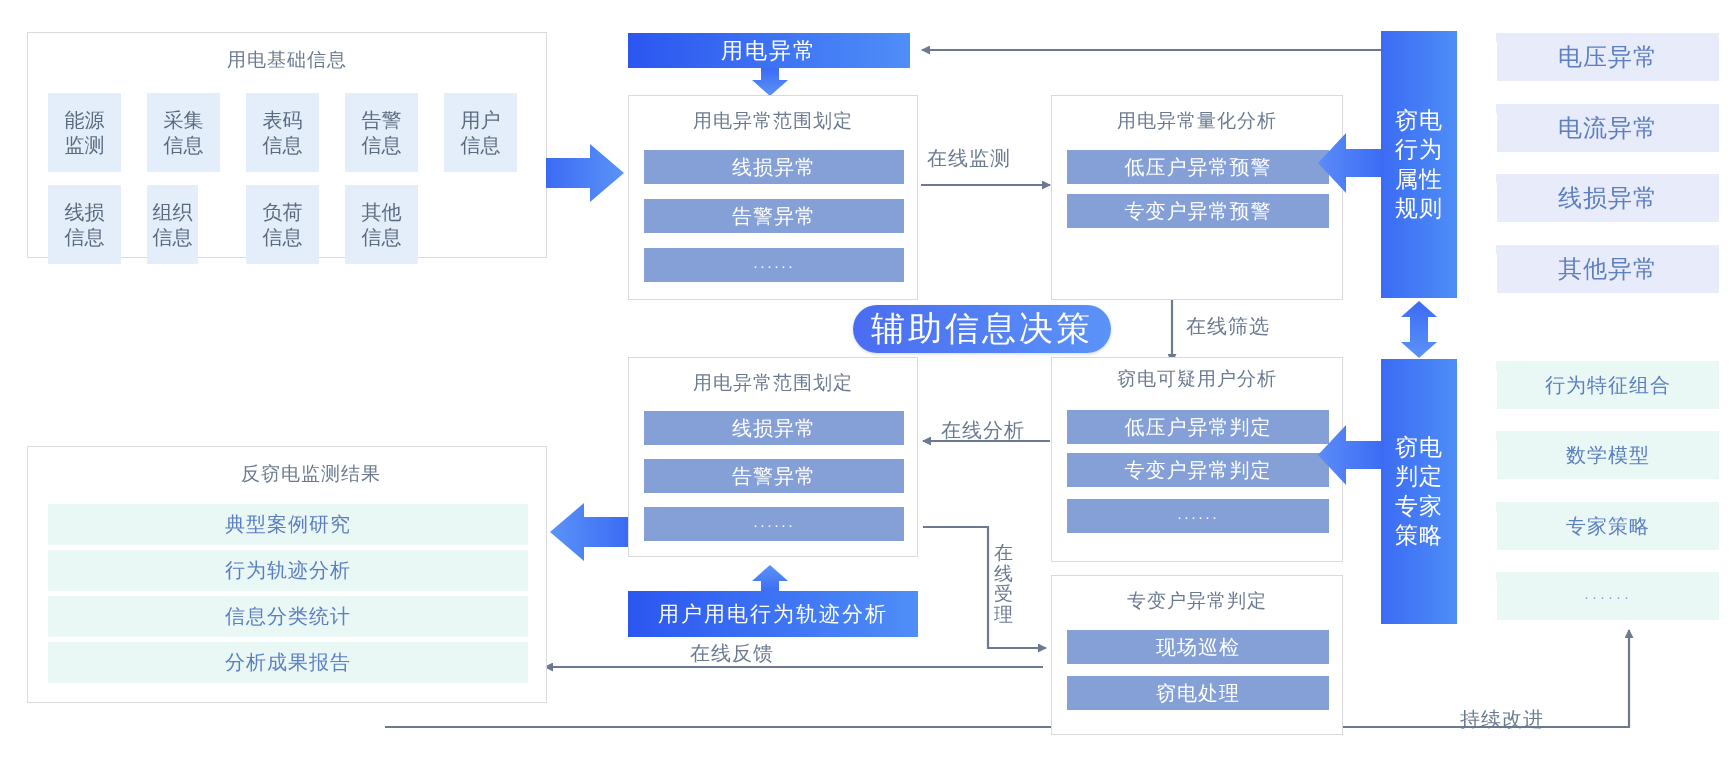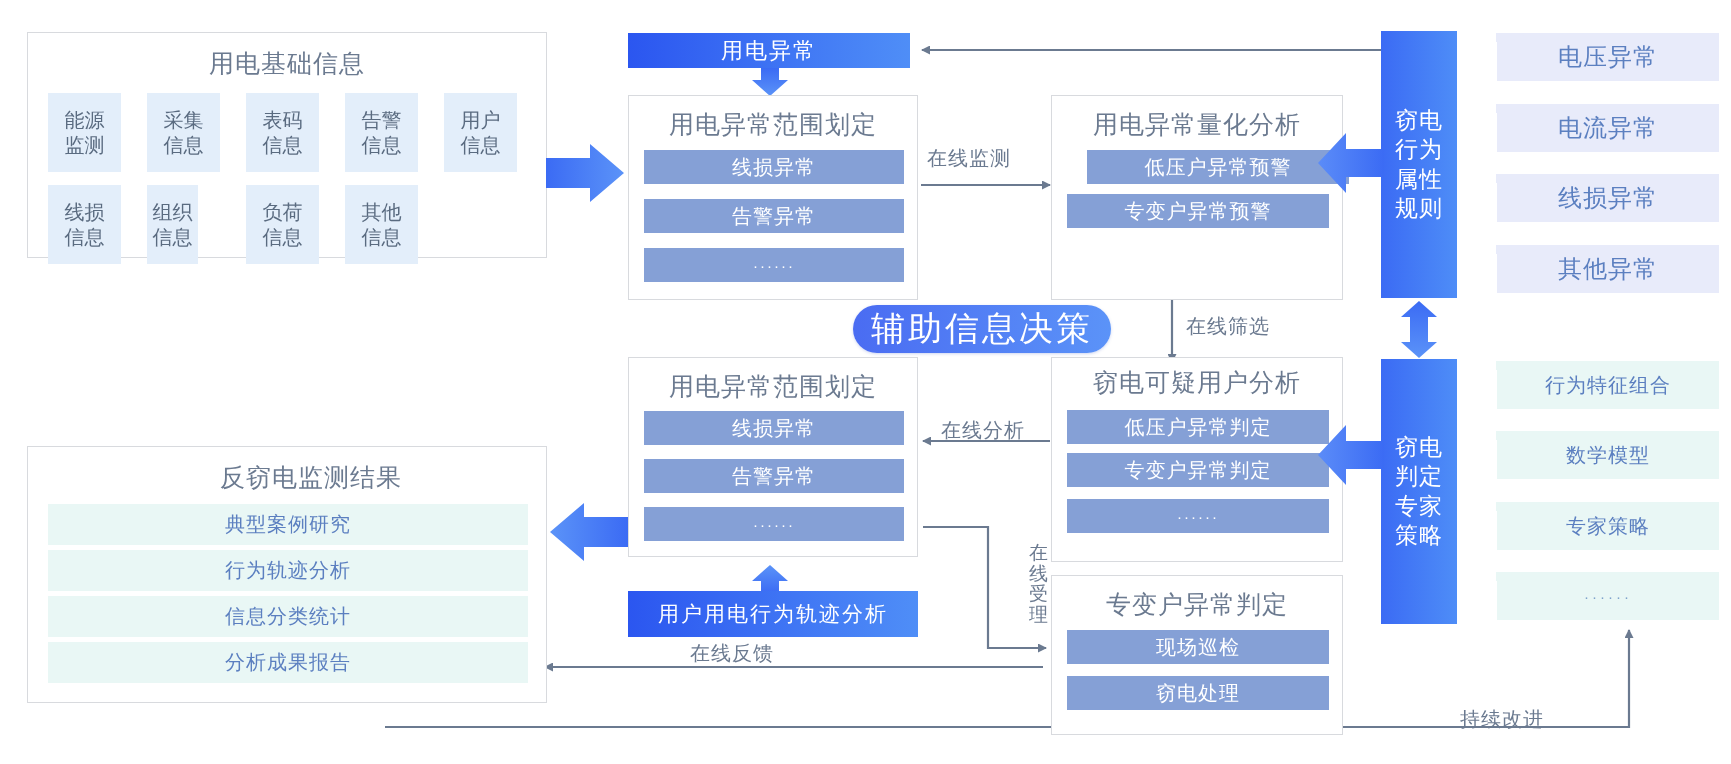--- a/index.html
+++ b/index.html
@@ -5,21 +5,21 @@
   html,body{margin:0;padding:0;background:#ffffff;}
   body{font-family:"Liberation Sans","DejaVu Sans",sans-serif;}
   #stage{position:relative;width:1731px;height:764px;background:#fff;overflow:hidden;}
 
   .abs{position:absolute;box-sizing:border-box;}
 
   
   .panel{background:#fff;border:1px solid #d8dade;}
   .panel-title{
     width:100%;text-align:center;color:#6b7a90;
-    font-size:25px;letter-spacing:1px;
+    font-size:19px;letter-spacing:1px;
   }
 
   
   .chip-lightblue{
     background:#e3eefa;color:#5a6b80;font-size:20px;line-height:1.25;
     display:flex;align-items:center;justify-content:center;text-align:center;
   }
 
   
   .row-blue{
@@ -155,31 +155,31 @@
 
   <div class="abs panel" style="left:628px;top:95px;width:290px;height:205px;">
     <div class="panel-title" style="margin-top:12px;">用电异常范围划定</div>
     <div class="abs row-blue" style="left:15px;top:54px;width:260px;height:34px;">线损异常</div>
     <div class="abs row-blue" style="left:15px;top:103px;width:260px;height:34px;">告警异常</div>
     <div class="abs row-blue dots" style="left:15px;top:152px;width:260px;height:34px;">······</div>
   </div>
 
   <div class="abs panel" style="left:1051px;top:95px;width:292px;height:205px;">
     <div class="panel-title" style="margin-top:12px;">用电异常量化分析</div>
-    <div class="abs row-blue" style="left:15px;top:54px;width:262px;height:34px;margin-left:20px;">低压户异常预警</div>
+    <div class="abs row-blue" style="left:15px;top:54px;width:262px;height:34px;">低压户异常预警</div>
     <div class="abs row-blue" style="left:15px;top:98px;width:262px;height:34px;">专变户异常预警</div>
   </div>
 
   <div class="conn-label" style="left:927px;top:145px;">在线监测</div>
 
   <div class="conn-label" style="left:1186px;top:313px;">在线筛选</div>
 
   <div class="conn-label" style="left:941px;top:417px;">在线分析</div>
 
-  <div class="conn-label vert" style="left:1028px;top:543px;font-size:19px;">在线受理</div>
+  <div class="conn-label vert" style="left:993px;top:543px;font-size:19px;">在线受理</div>
 
   <div class="conn-label" style="left:690px;top:640px;">在线反馈</div>
 
   <div class="conn-label" style="left:1460px;top:706px;">持续改进</div>
 
   <div class="abs pill" style="left:853px;top:305px;width:258px;height:48px;">辅助信息决策</div>
 
   <div class="abs panel" style="left:628px;top:357px;width:290px;height:200px;">
     <div class="panel-title" style="margin-top:12px;">用电异常范围划定</div>
     <div class="abs row-blue" style="left:15px;top:53px;width:260px;height:34px;">线损异常</div>

